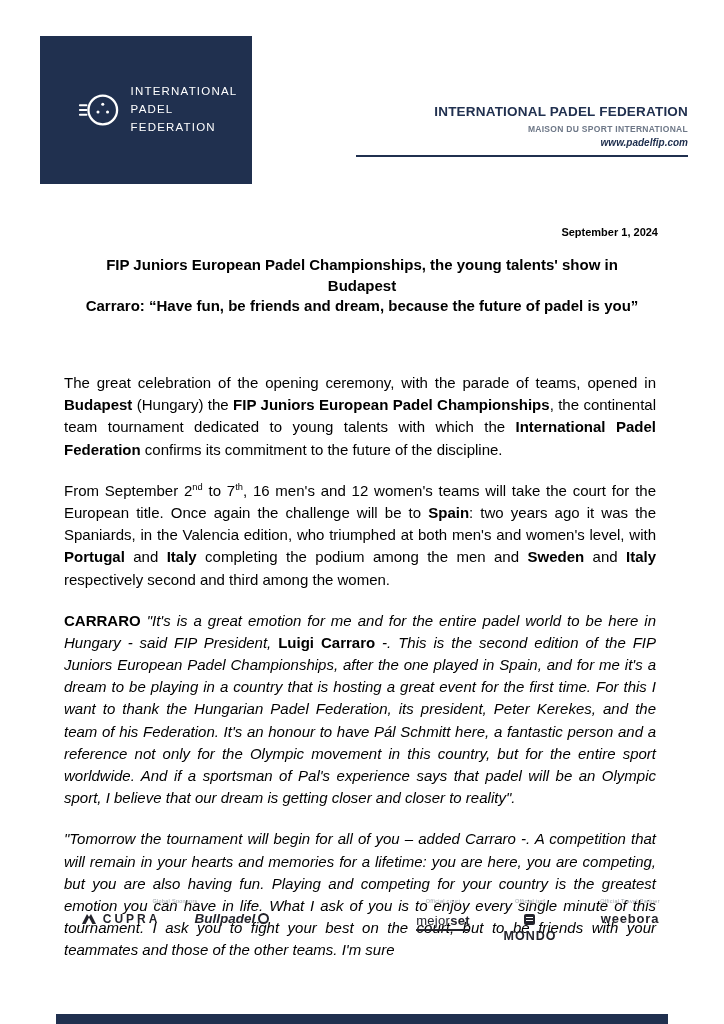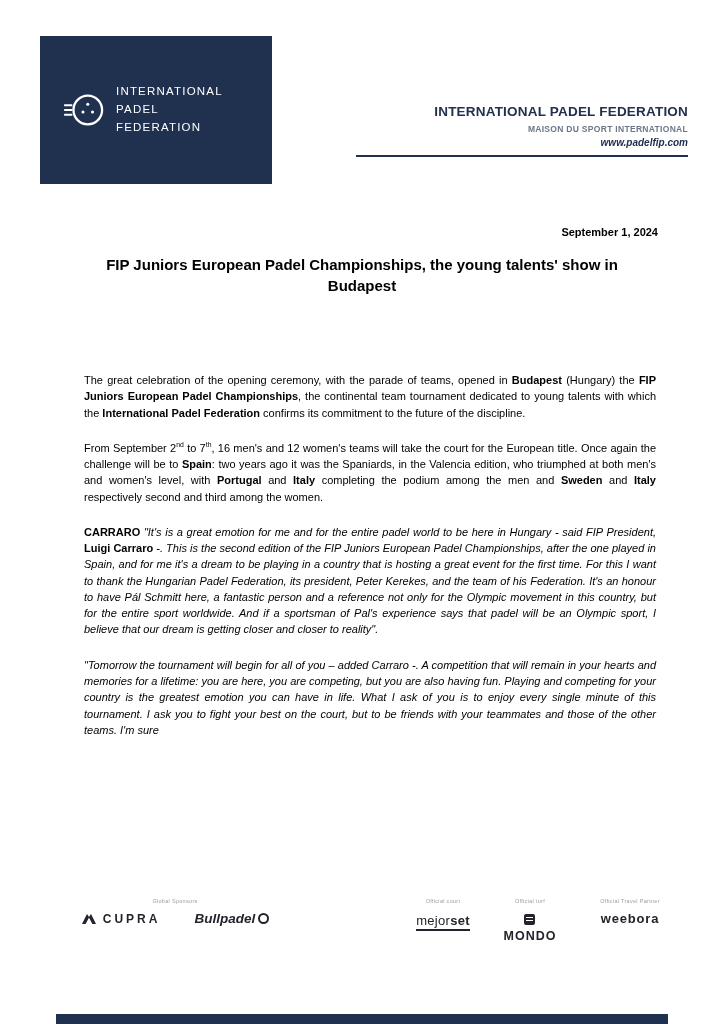--- a/index.html
+++ b/index.html
@@ -11,25 +11,26 @@
     height: 1024px;
     margin: 0 auto;
     background: #ffffff;
     overflow: hidden;
   }
 
   
   .logo-box {
     position: absolute;
     left: 40px; top: 36px;
-    width: 232px; height: 148px;
+    width: 212px; height: 148px;
     background: #20304f;
     display: flex;
     align-items: center;
     padding-left: 22px;
+    justify-content: center;
   }
   .logo-racket { margin-right: 12px; flex: 0 0 auto; }
   .logo-text { color: #ffffff; font-size: 11.5px; letter-spacing: 1.2px; line-height: 1.55; font-weight: normal; }
   .header-right {
     position: absolute;
     right: 36px; top: 104px;
     width: 332px;
     text-align: right;
     color: #20304f;
     padding-bottom: 7px;
@@ -53,22 +54,22 @@
     left: 80px; right: 80px; top: 255px;
     text-align: center;
     font-size: 15px;
     font-weight: bold;
     line-height: 1.38;
   }
 
   
   .doc-body {
     position: absolute;
-    left: 84px; right: 68px; top: 372px;
-    font-size: 11px;
+    left: 64px; right: 68px; top: 372px;
+    font-size: 15px;
     line-height: 1.48;
     text-align: justify;
   }
   .doc-body p { margin: 0 0 19px 0; }
   .b { font-weight: bold; }
   .i { font-style: italic; }
   sup { font-size: 0.62em; }
 
   
   .sponsor-group { position: absolute; top: 898px; text-align: center; color: #23232b; }
@@ -120,20 +121,21 @@
     <div class="addr-1">MAISON DU SPORT INTERNATIONAL</div>
     <div class="website">
       <span>www.padelfip.com</span>
     </div>
   </div>
 
   <div class="doc-date">September 1, 2024</div>
 
   <div class="doc-title">
     <div>FIP Juniors European Padel Championships, the young talents' show in Budapest</div>
+    <div>Carraro: “Have fun, be friends and dream, because the future of padel is you”</div>
   </div>
 
   <div class="doc-body">
     <p><span>The great celebration of the opening ceremony, with the parade of teams, opened in </span><span class="b">Budapest</span><span> (Hungary) the </span><span class="b">FIP Juniors European Padel Championships</span><span>, the continental team tournament dedicated to young talents with which the </span><span class="b">International Padel Federation</span><span> confirms its commitment to the future of the discipline.</span></p>
     <p><span>From September 2</span><sup>nd</sup><span> to 7</span><sup>th</sup><span>, 16 men's and 12 women's teams will take the court for the European title. Once again the challenge will be to </span><span class="b">Spain</span><span>: two years ago it was the Spaniards, in the Valencia edition, who triumphed at both men's and women's level, with </span><span class="b">Portugal</span><span> and </span><span class="b">Italy</span><span> completing the podium among the men and </span><span class="b">Sweden</span><span> and </span><span class="b">Italy</span><span> respectively second and third among the women.</span></p>
     <p><span class="b">CARRARO </span><span class="i">"It's is a great emotion for me and for the entire padel world to be here in Hungary - </span><span class="i">said FIP President, </span><span class="b">Luigi Carraro</span><span class="i"> -. </span><span class="i">This is the second edition of the FIP Juniors European Padel Championships, after the one played in Spain, and for me it's a dream to be playing in a country that is hosting a great event for the first time. For this I want to thank the Hungarian Padel Federation, its president, Peter Kerekes, and the team of his Federation. It's an honour to have Pál Schmitt here, a fantastic person and a reference not only for the Olympic movement in this country, but for the entire sport worldwide. And if a sportsman of Pal's experience says that padel will be an Olympic sport, I believe that our dream is getting closer and closer to reality".</span></p>
     <p><span class="i">"Tomorrow the tournament will begin for all of you – added Carraro -. A competition that will remain in your hearts and memories for a lifetime: you are here, you are competing, but you are also having fun. Playing and competing for your country is the greatest emotion you can have in life. What I ask of you is to enjoy every single minute of this tournament. I ask you to fight your best on the court, but to be friends with your teammates and those of the other teams. I'm sure</span></p>
   </div>
 
   <div class="sponsor-group" style="left:70px; width:210px;">

